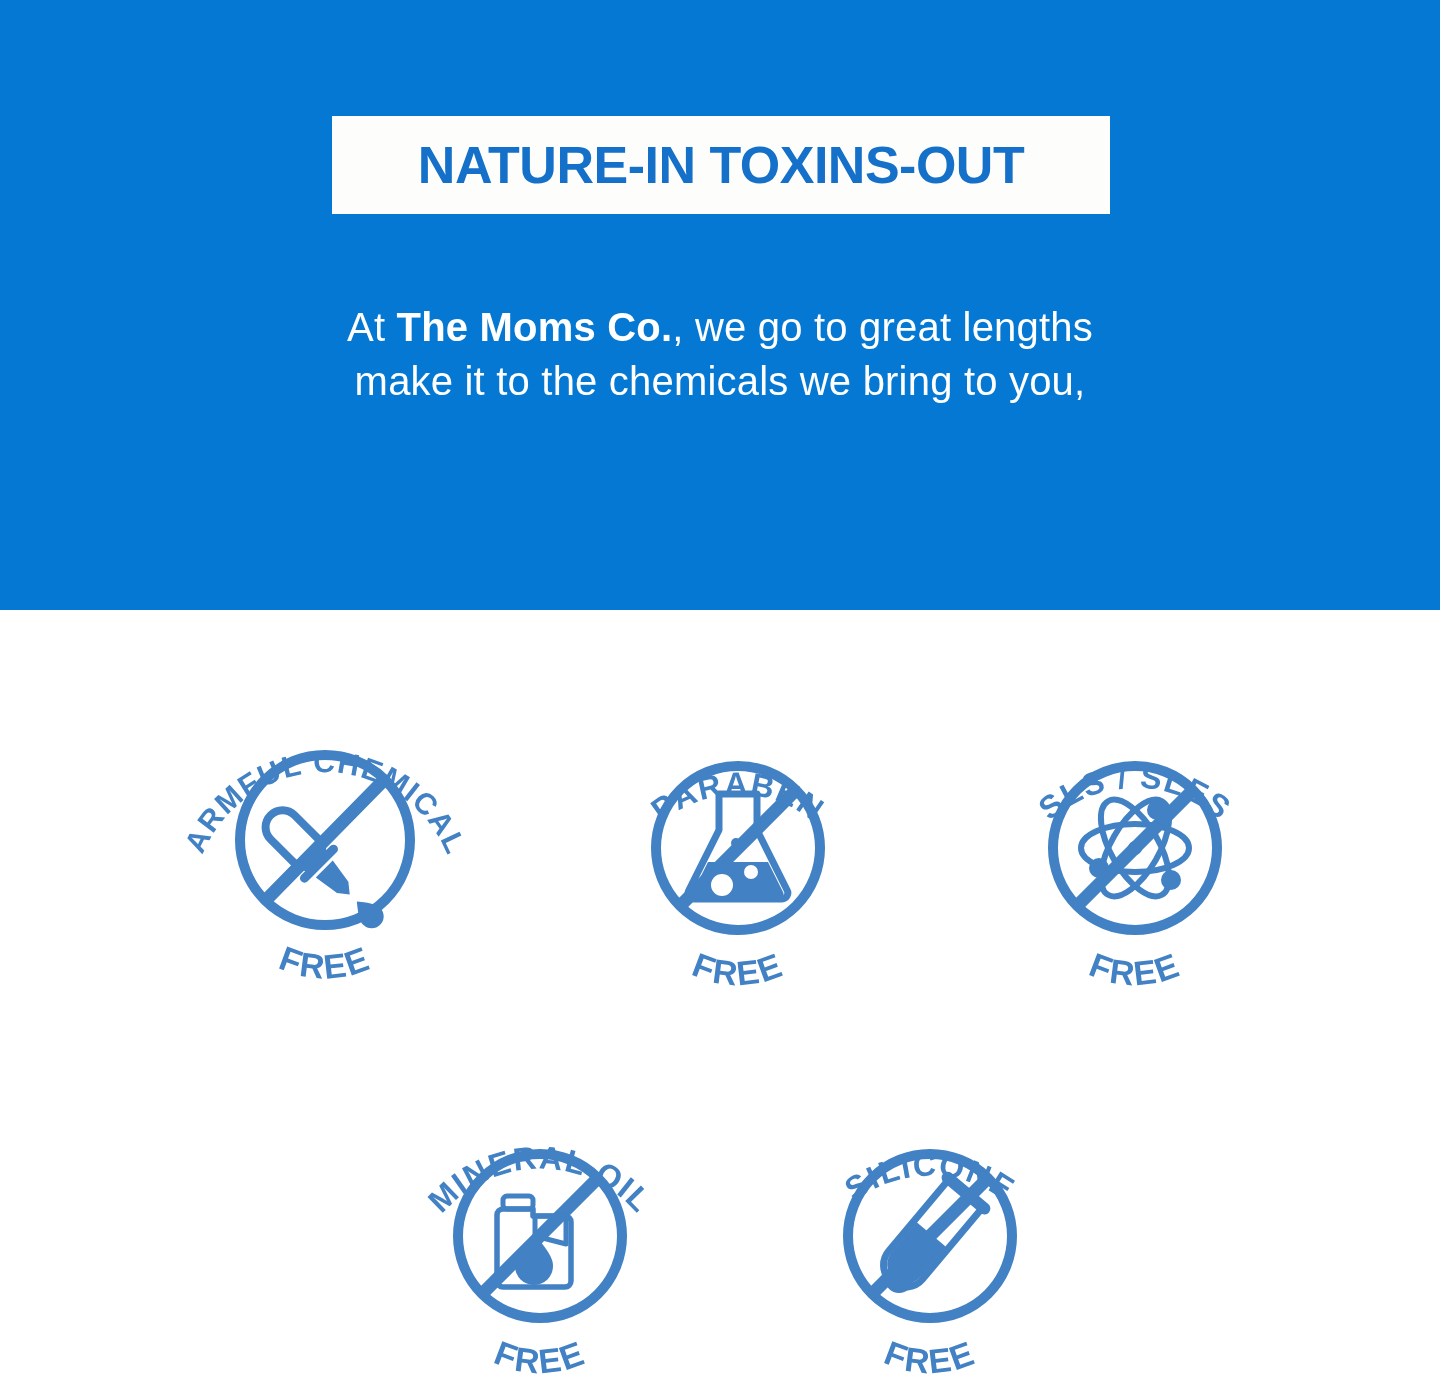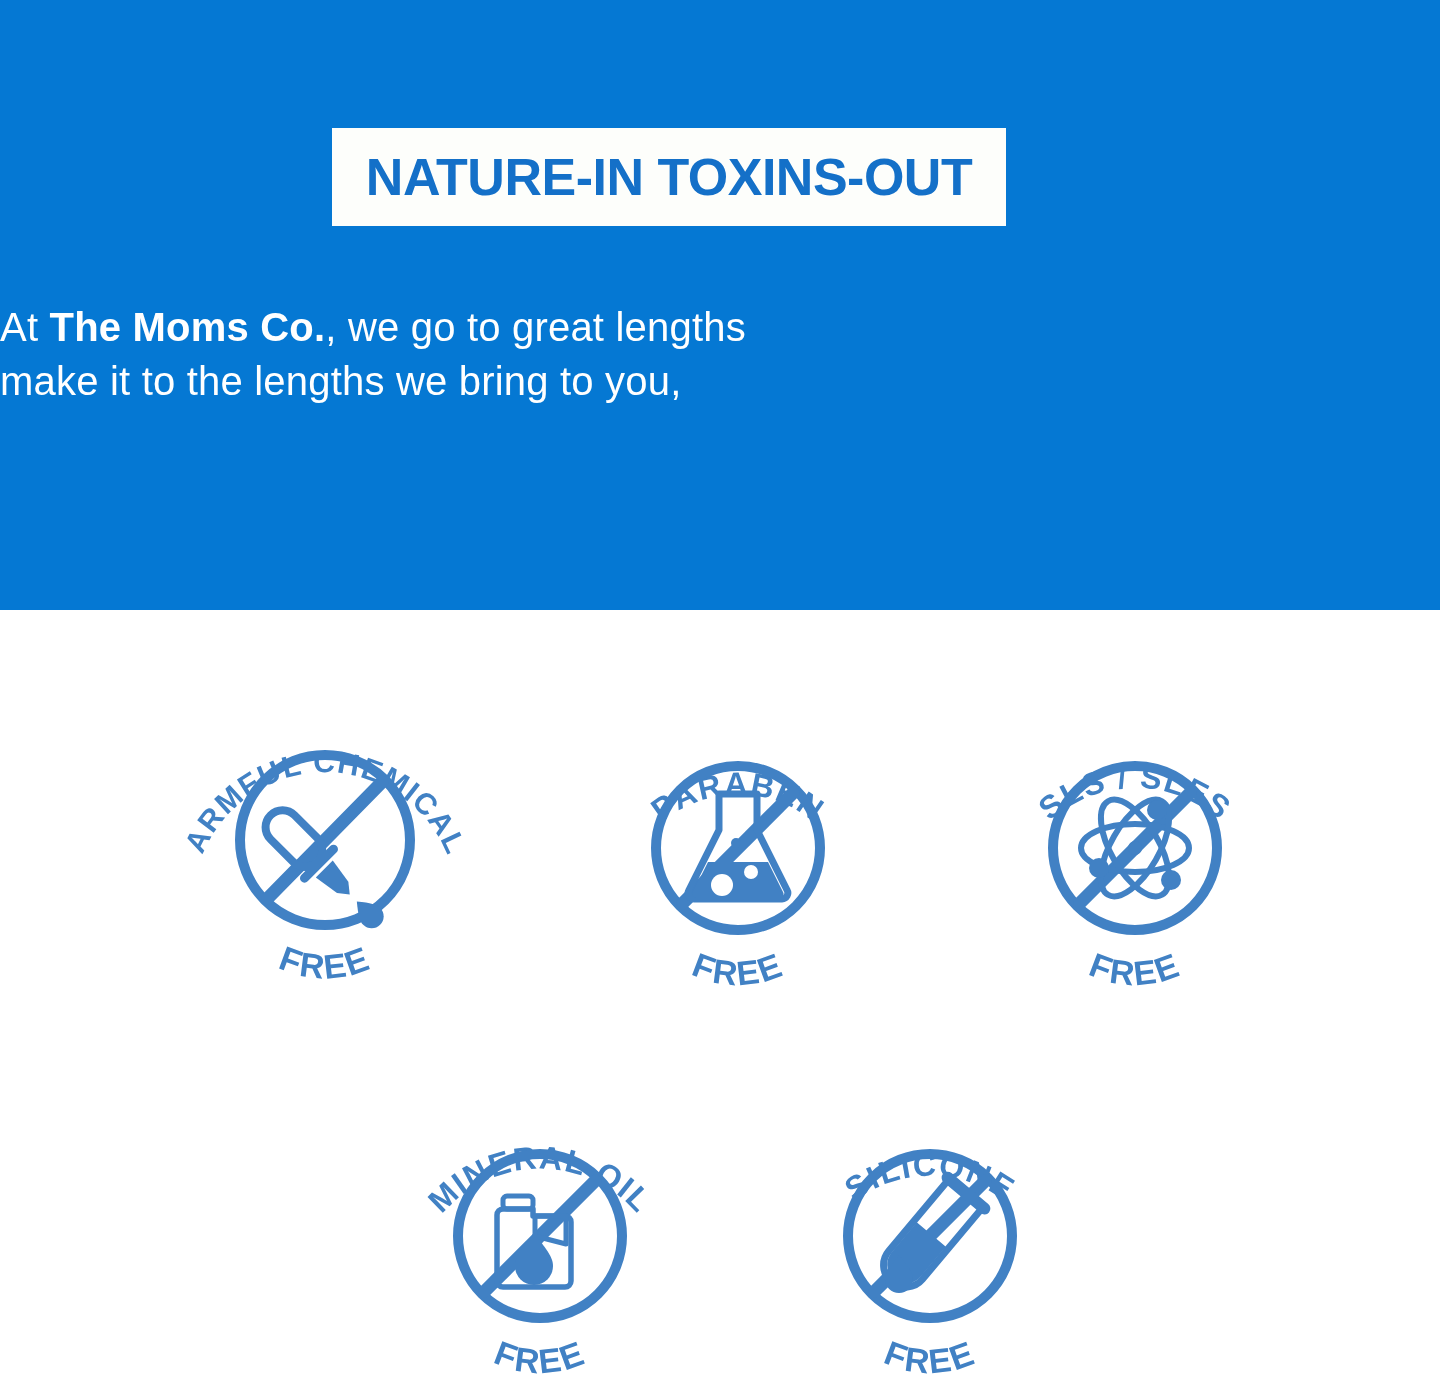--- a/index.html
+++ b/index.html
@@ -23,42 +23,43 @@
     position: absolute;
     left: 0; top: 0;
     width: 1440px;
     height: 610px;
     background: #0578D3;
   }
 
   .title-banner {
     position: absolute;
     left: 332px;
-    top: 128px;
-    width: 674px;
+    top: 116px;
+    width: 778px;
     height: 98px;
     background: #FDFEFB;
     display: flex;
     align-items: center;
     justify-content: center;
   }
   .title-banner .title-text {
     font-size: 52px;
     font-weight: bold;
     letter-spacing: -0.5px;
     color: #1470C8;
     white-space: nowrap;
     line-height: 1;
   }
 
   .hero-paragraph {
     position: absolute;
     left: 0;
     top: 300px;
     width: 1440px;
+    text-align: center;
     color: #FFFFFF;
     font-size: 40px;
     line-height: 54px;
     font-weight: 400;
     letter-spacing: 0.2px;
   }
   .hero-paragraph .b { font-weight: bold; }
 
   
   .badges {
@@ -96,21 +97,21 @@
   <section class="hero">
 
     <div class="title-banner">
       <div class="title-text">NATURE-IN TOXINS-OUT</div>
     </div>
 
     <div class="hero-paragraph">
       <div>
         <span>At </span><span class="b">The Moms Co.</span><span>, we go to great lengths</span>
       </div>
-      <div>make it to the lengths we bring to you,</div>
+      <div>make it to the chemicals we bring to you,</div>
     </div>
 
   </section>
 
   <section class="badges"></section>
 
   <div class="badge b1">
     <svg viewBox="0 0 300 310" xmlns="http://www.w3.org/2000/svg">
       <defs>
         <path id="arc1" d="M 24,185 A 132,132 0 0 1 276,185"></path>

